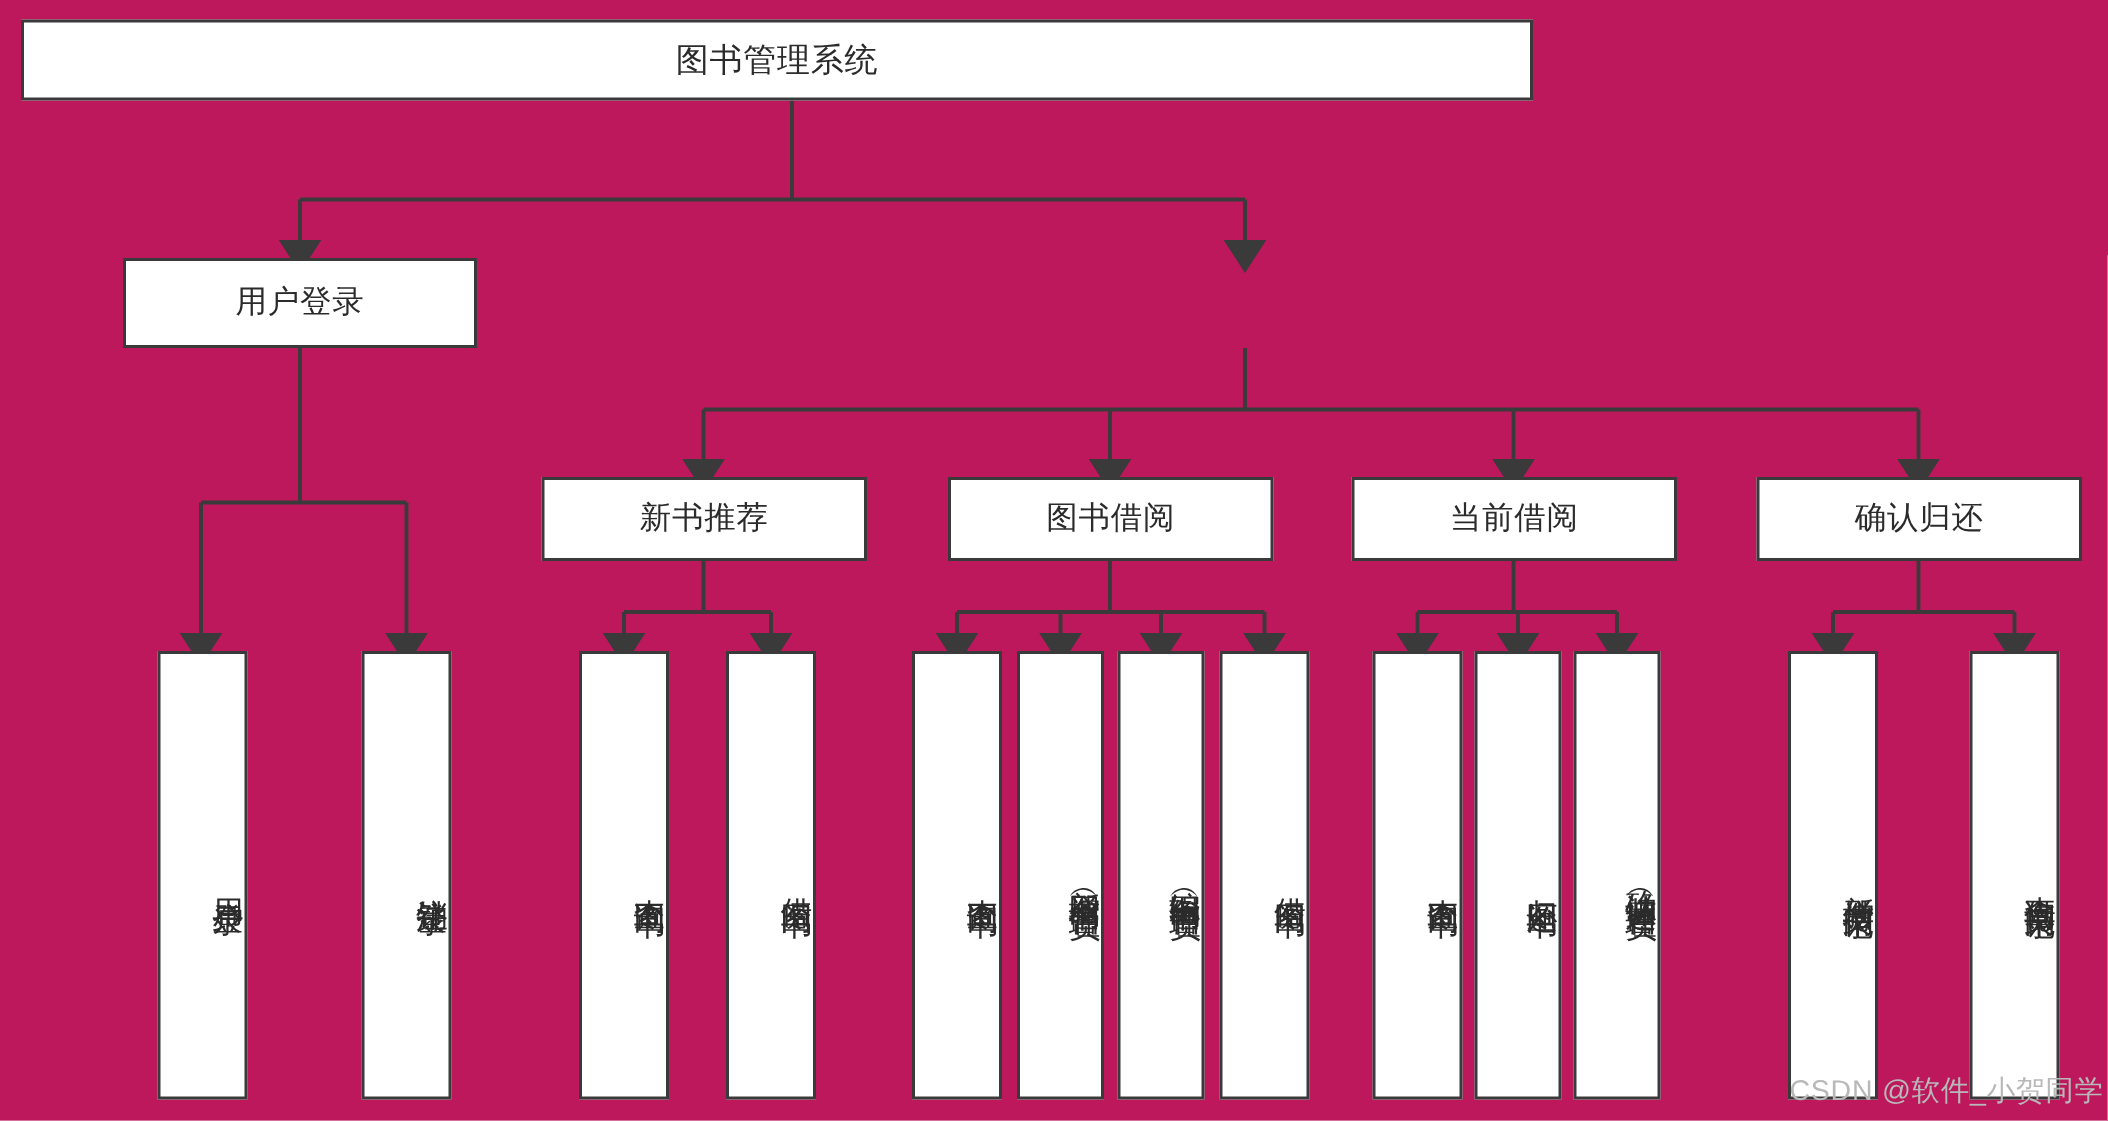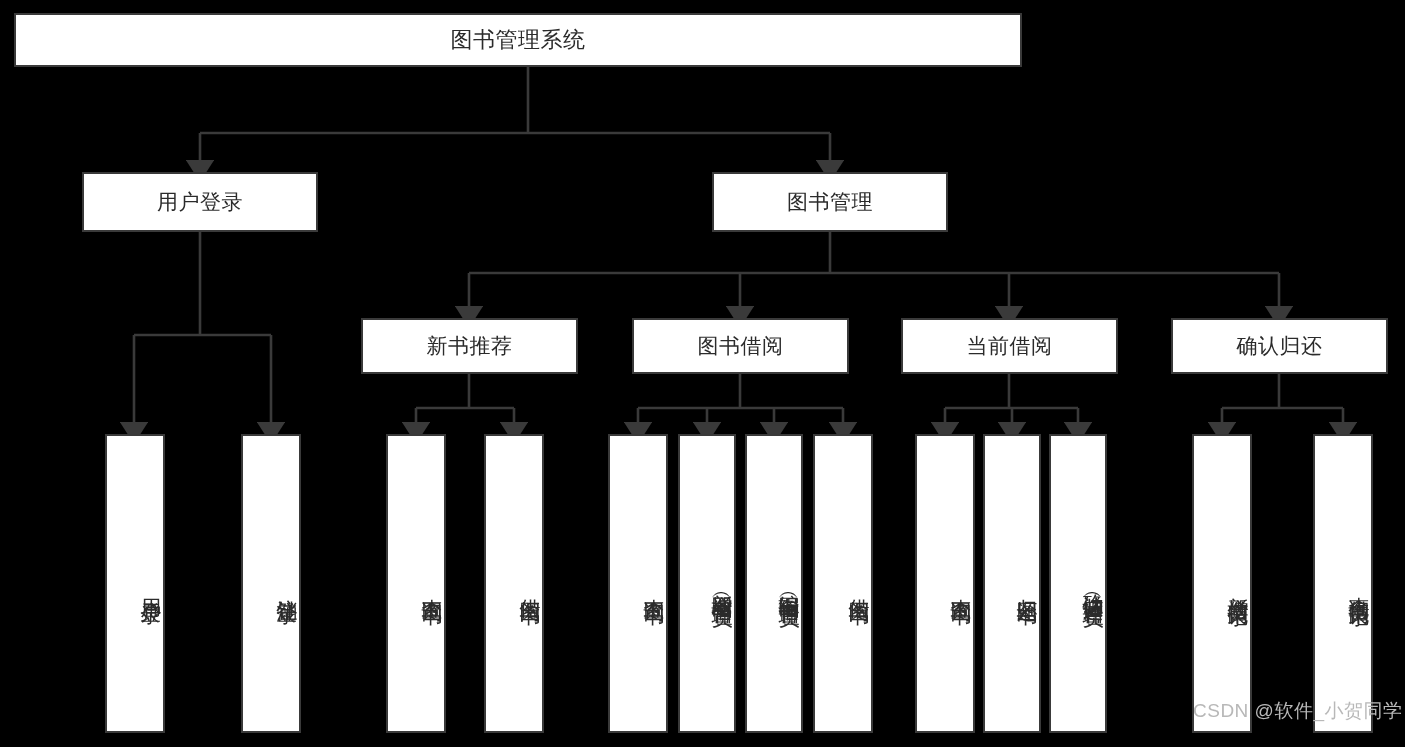--- a/index.html
+++ b/index.html
@@ -10,21 +10,21 @@
   body {
     font-family: "Liberation Sans", "DejaVu Sans", sans-serif;
     width: 1405px;
     height: 747px;
     overflow: hidden;
   }
   #diagram-root {
     position: relative;
     width: 1405px;
     height: 747px;
-    background: #000000;
+    background: #be185d;
   }
   svg.edges {
     position: absolute;
     left: 0;
     top: 0;
     width: 1405px;
     height: 747px;
   }
   .node {
     position: absolute;
@@ -123,21 +123,20 @@
       <path d="M1279,374 L1279,408"></path>
       <path d="M1222,408 L1343,408"></path>
       <path d="M1222,408 L1222,425" marker-end="url(#arrow)"></path>
       <path d="M1343,408 L1343,425" marker-end="url(#arrow)"></path>
     </g>
   </svg>
 
   <div class="node horiz root" style="left: 14px; top: 13px; width: 1008px; height: 54px;">图书管理系统</div>
 
   <div class="node horiz" style="left: 82px; top: 172px; width: 236px; height: 60px;">用户登录</div>
-  <div class="node horiz" style="left: 712px; top: 172px; width: 236px; height: 60px;">图书管理</div>
 
   <div class="node horiz" style="left: 361px; top: 318px; width: 217px; height: 56px; text-align: right;">新书推荐</div>
   <div class="node horiz" style="left: 901px; top: 318px; width: 217px; height: 56px;">当前借阅</div>
   <div class="node horiz" style="left: 632px; top: 318px; width: 217px; height: 56px;">图书借阅</div>
   <div class="node horiz" style="left: 1171px; top: 318px; width: 217px; height: 56px;">确认归还</div>
 
   <div class="node vert" style="left: 105px; top: 434px; width: 60px; height: 299px;">
       <span class="vtext">用户登录</span>
     </div>
   <div class="node vert" style="left: 241px; top: 434px; width: 60px; height: 299px;">
@@ -170,15 +169,15 @@
   <div class="node vert" style="left: 1049px; top: 434px; width: 58px; height: 299px;">
       <span class="vtext">确认归还（管理员）</span>
     </div>
   <div class="node vert" style="left: 1192px; top: 434px; width: 60px; height: 299px;">
       <span class="vtext">新增借阅记录</span>
     </div>
   <div class="node vert" style="left: 1313px; top: 434px; width: 60px; height: 299px;">
       <span class="vtext">查询借阅记录</span>
     </div>
 
-  <div class="watermark" style="left: 1193px; top: 698px;">CSDN @软件_小贺同学</div>
+  <div class="watermark" style="left: 1193px; top: 714px;">CSDN @软件_小贺同学</div>
 
 </div>
 
 </body></html>

